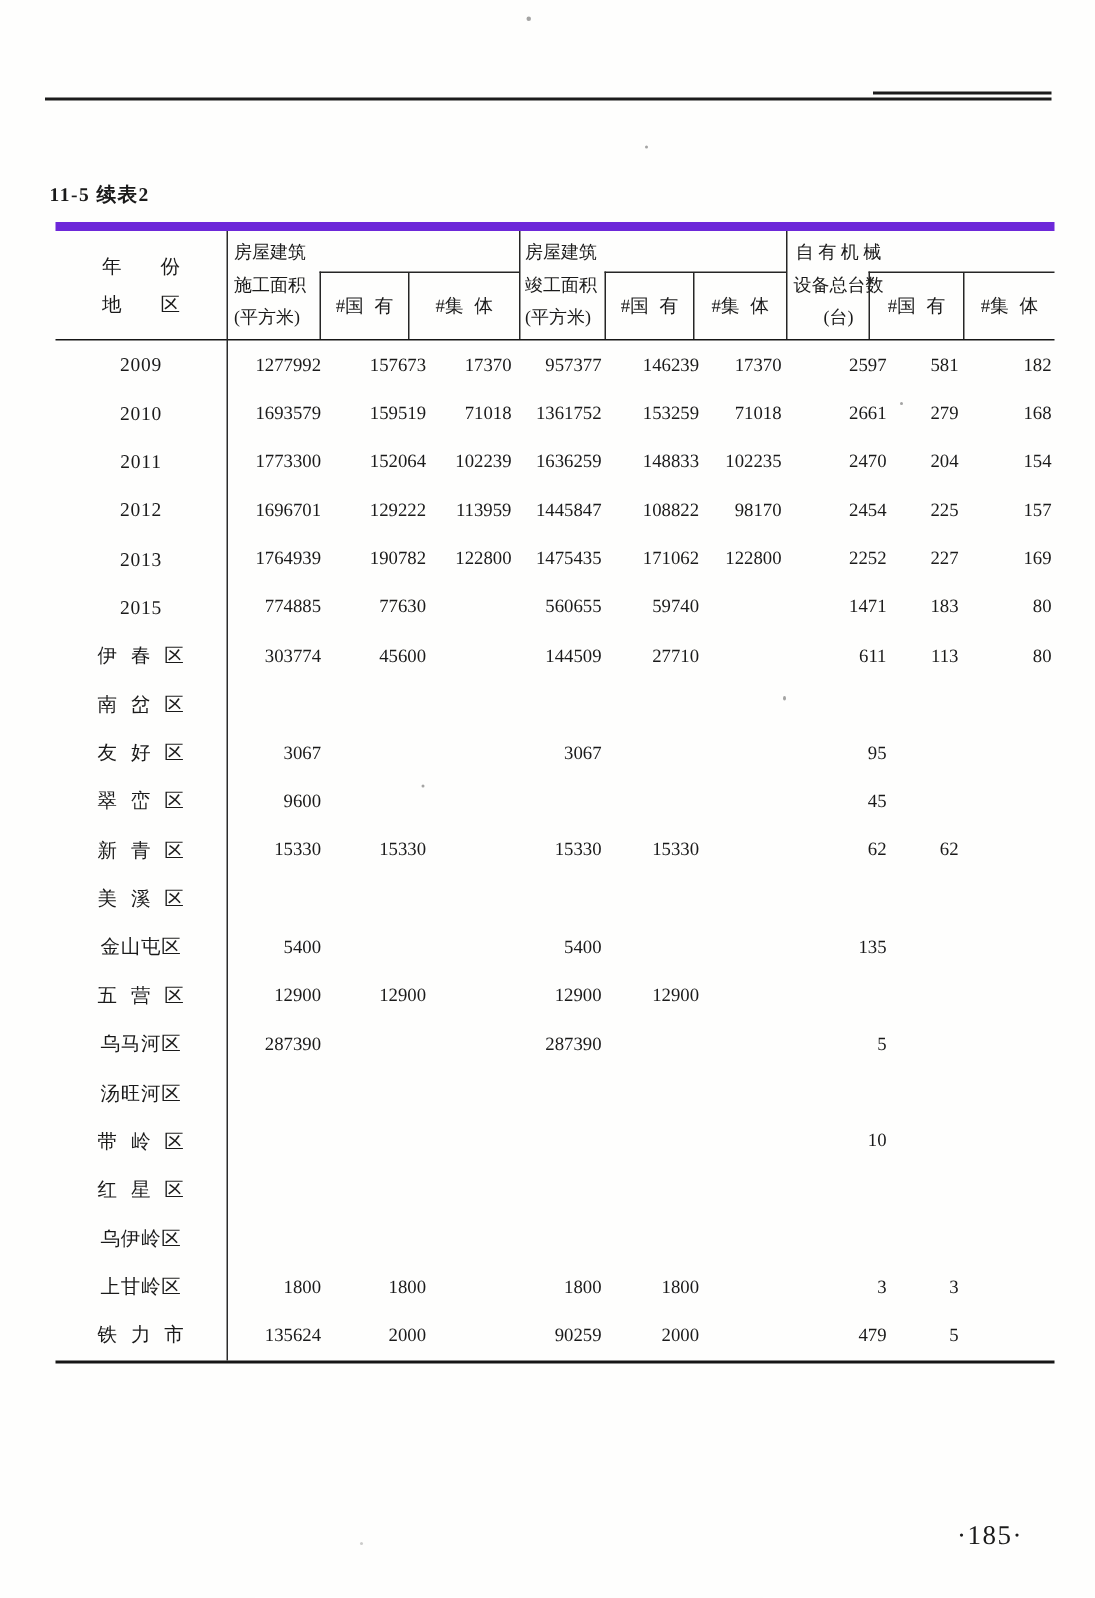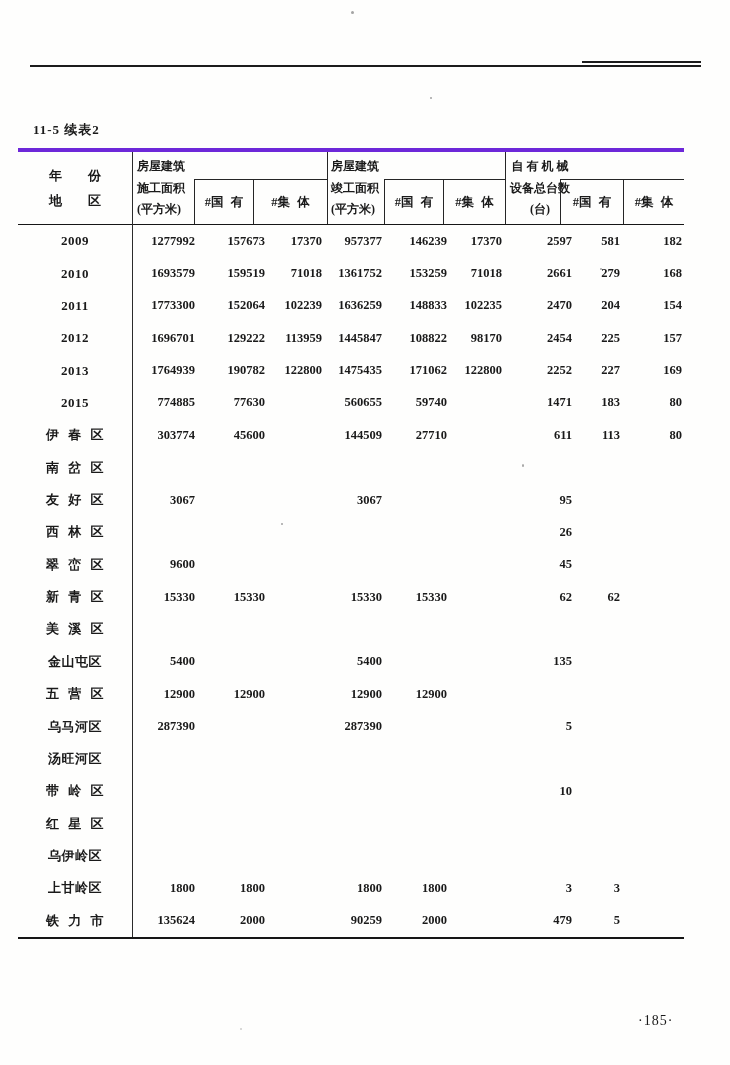--- a/index.html
+++ b/index.html
@@ -9,22 +9,22 @@
   
   .masthead{position:absolute;top:41px;left:420px;width:280px;text-align:right;white-space:nowrap;}
   .masthead .t{font-size:15px;font-weight:600;letter-spacing:5px;}
   .masthead .d{font-size:16px;letter-spacing:1px;margin-left:3px;}
   .rule-seg{position:absolute;top:61px;left:582px;width:119px;height:2px;background:#1c1c1c;}
   .rule-main{position:absolute;top:65px;left:30px;width:671px;height:2px;background:#1c1c1c;}
 
   .caption{position:absolute;top:121px;left:33px;font-size:13px;font-weight:700;letter-spacing:1px;}
 
   
-  .tbl{position:absolute;left:18px;top:148px;width:666px;
-       border-top:4px solid #6d28d9;border-bottom:2px solid #161616;font-weight:bold;}
+  .tbl{position:absolute;left:37px;top:148px;width:666px;
+       border-top:6px solid #6d28d9;border-bottom:2px solid #161616;}
   .thead{position:relative;height:72px;border-bottom:1.5px solid #161616;}
   .vline-col1{position:absolute;left:114px;top:0;width:1px;height:100%;background:#2b2b2b;z-index:2;}
   .gdiv{position:absolute;top:0;width:1px;height:72px;background:#262626;}
   .gdiv.p1{left:309px;} .gdiv.p2{left:487px;}
 
   .corner{position:absolute;left:0;top:0;width:114px;height:72px;display:flex;flex-direction:column;
           justify-content:center;align-items:center;gap:7px;font-size:13px;white-space:nowrap;}
   .glabel{position:absolute;top:4px;font-size:12px;line-height:21.5px;white-space:nowrap;}
   .glabel.g1{left:119px;}
   .glabel.g2{left:313px;}
@@ -45,21 +45,21 @@
   
   .tbody{position:relative;}
   .trow{display:grid;grid-template-columns:114px 65px 70px 60px 57px 65px 55px 70px 50px 60px;
         height:32.37px;align-items:center;}
   .cell{white-space:nowrap;}
   .cell.lab{text-align:center;font-size:13px;word-spacing:5px;letter-spacing:0.5px;}
   .cell.num{text-align:right;font-size:12.5px;padding-right:2px;}
   .trow .cell:nth-child(4){padding-right:5px;}
   .trow .cell:nth-child(9){padding-right:4px;}
 
-  .pageno{position:absolute;top:1013px;left:638px;font-size:14px;letter-spacing:1px;}
+  .pageno{position:absolute;top:1013px;left:638px;font-size:18px;letter-spacing:1px;}
 
   
   .speck{position:absolute;background:#5a5a5a;border-radius:50%;opacity:.55;}
 </style>
 </head>
 <body>
 
 <div class="page">
 
   <div class="rule-seg"></div>
@@ -216,32 +216,20 @@
           <div class="cell num"></div>
           <div class="cell num"></div>
           <div class="cell num">3067</div>
           <div class="cell num"></div>
           <div class="cell num"></div>
           <div class="cell num">95</div>
           <div class="cell num"></div>
           <div class="cell num"></div>
         </div>
         <div class="trow">
-          <div class="cell lab">西 林 区</div>
-          <div class="cell num"></div>
-          <div class="cell num"></div>
-          <div class="cell num"></div>
-          <div class="cell num"></div>
-          <div class="cell num"></div>
-          <div class="cell num"></div>
-          <div class="cell num">26</div>
-          <div class="cell num"></div>
-          <div class="cell num"></div>
-        </div>
-        <div class="trow">
           <div class="cell lab">翠 峦 区</div>
           <div class="cell num">9600</div>
           <div class="cell num"></div>
           <div class="cell num"></div>
           <div class="cell num"></div>
           <div class="cell num"></div>
           <div class="cell num"></div>
           <div class="cell num">45</div>
           <div class="cell num"></div>
           <div class="cell num"></div>

